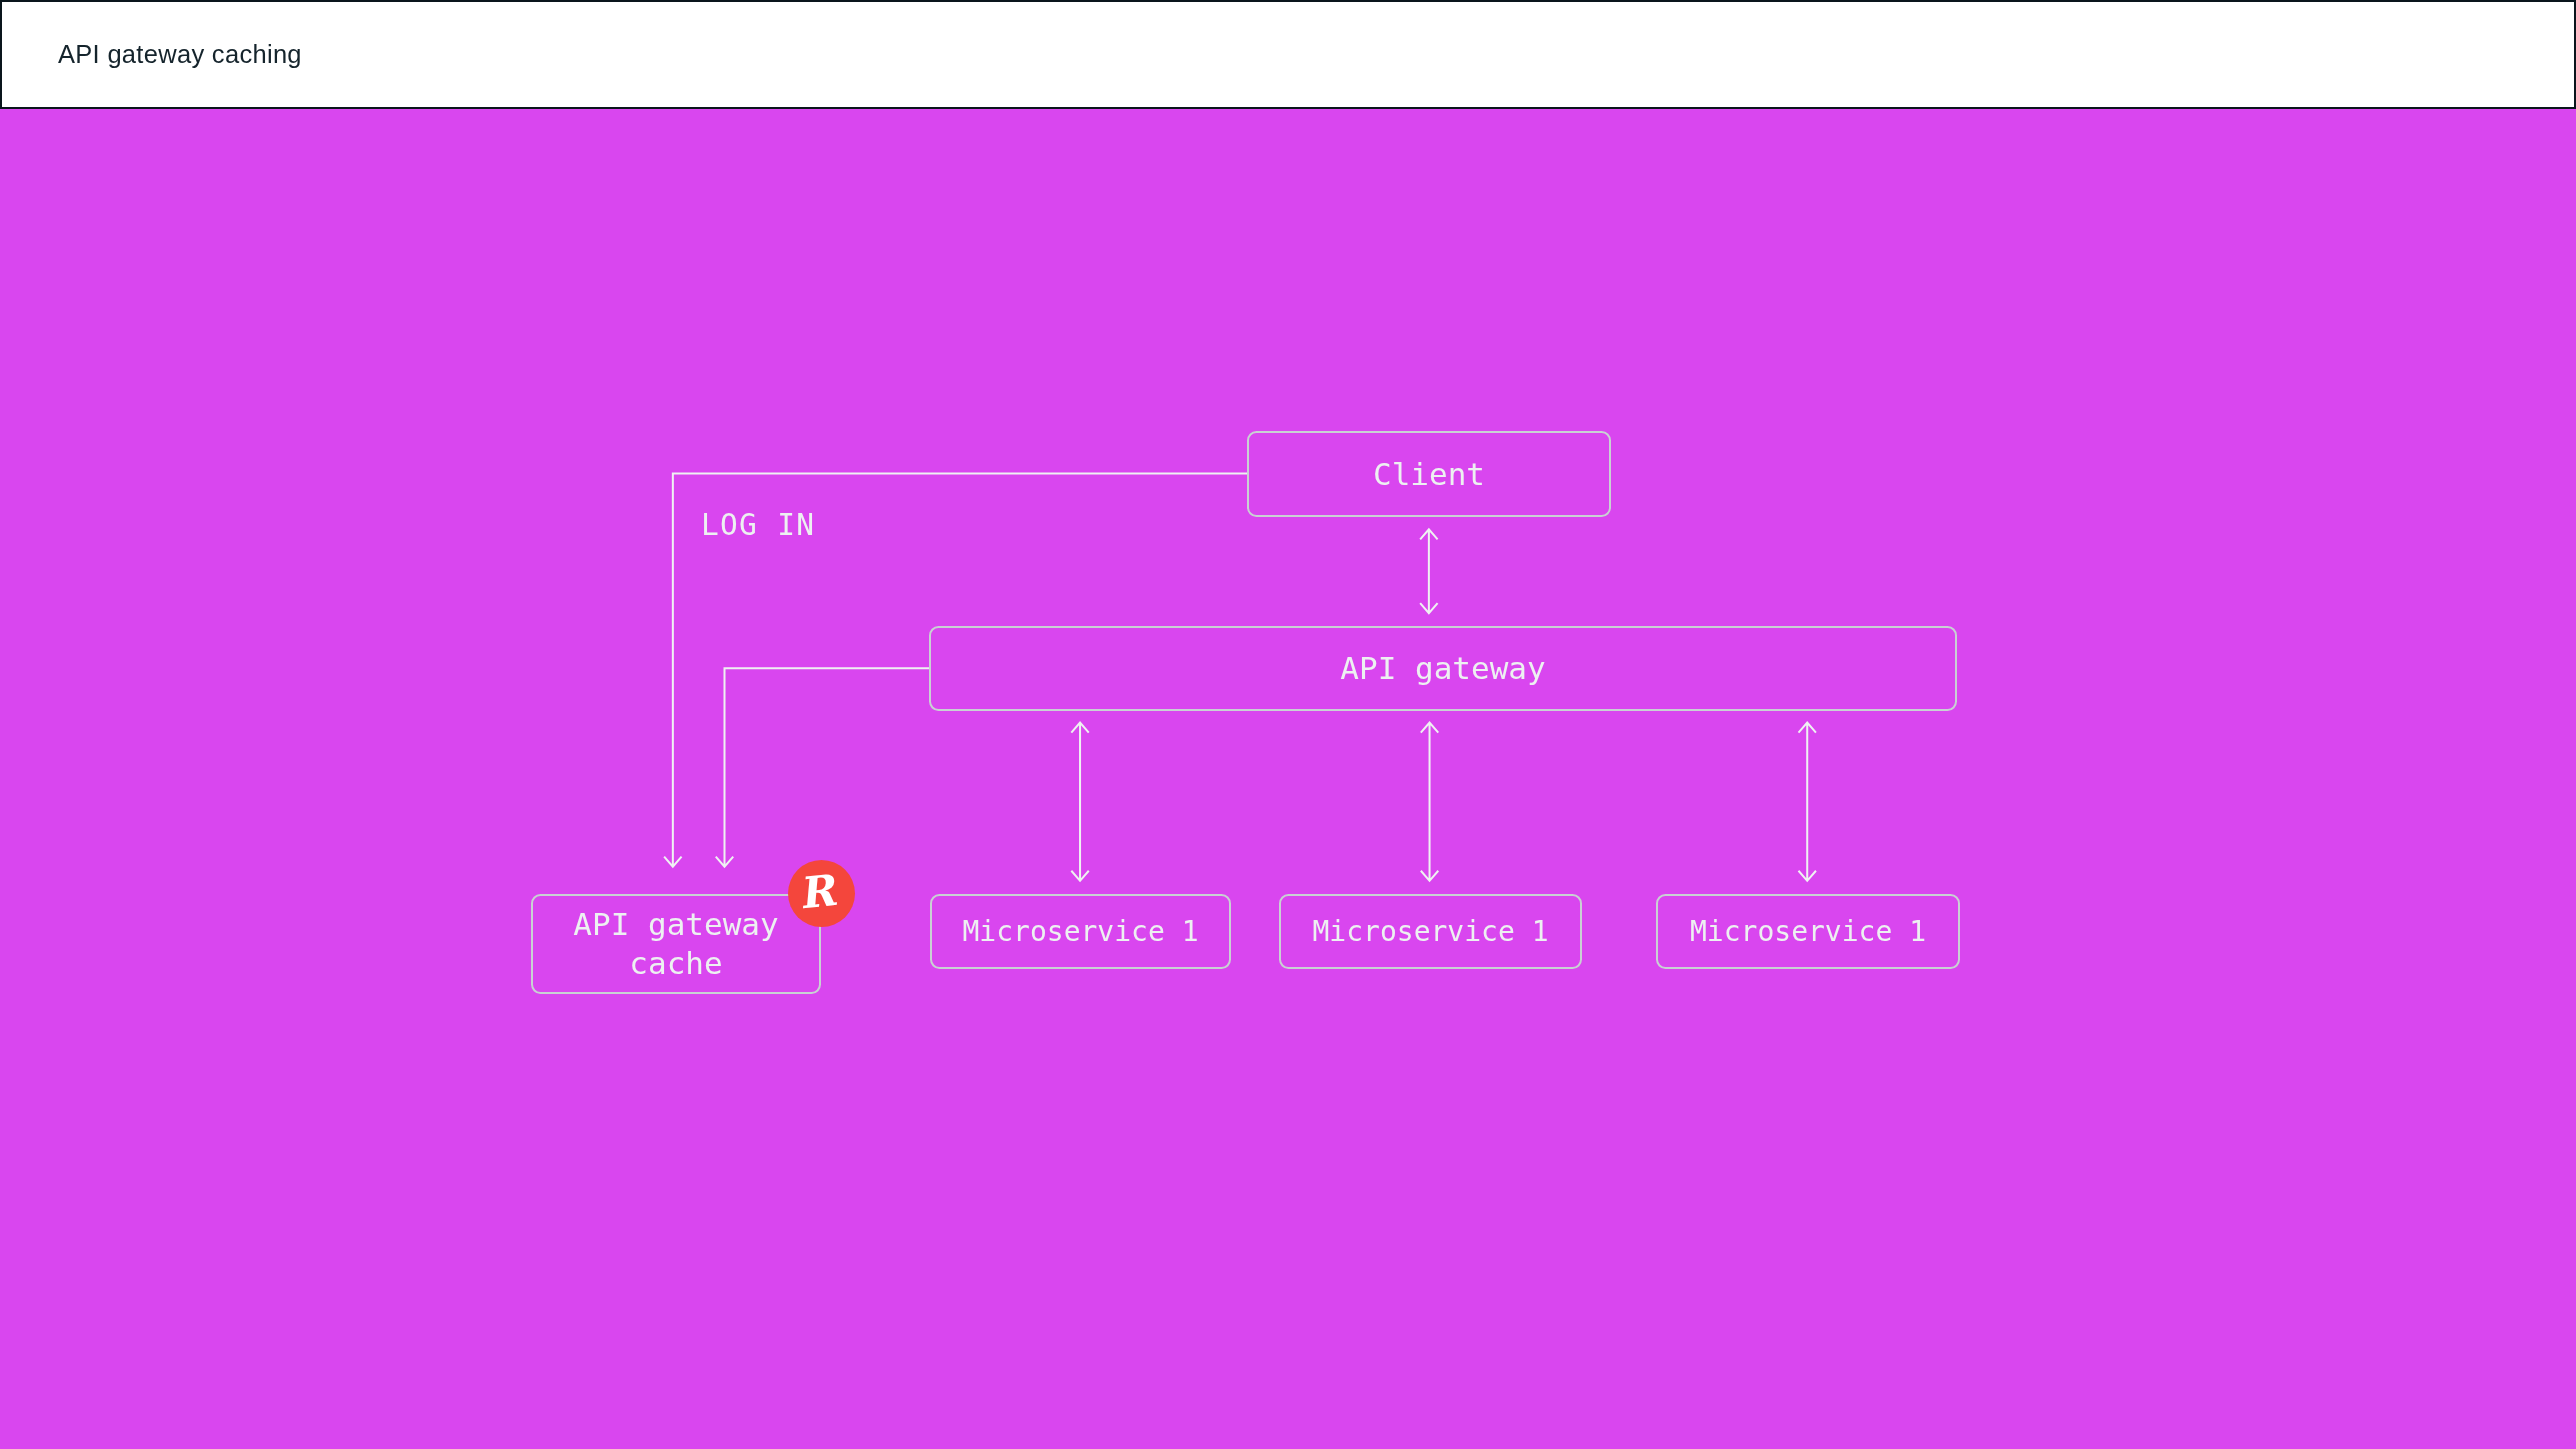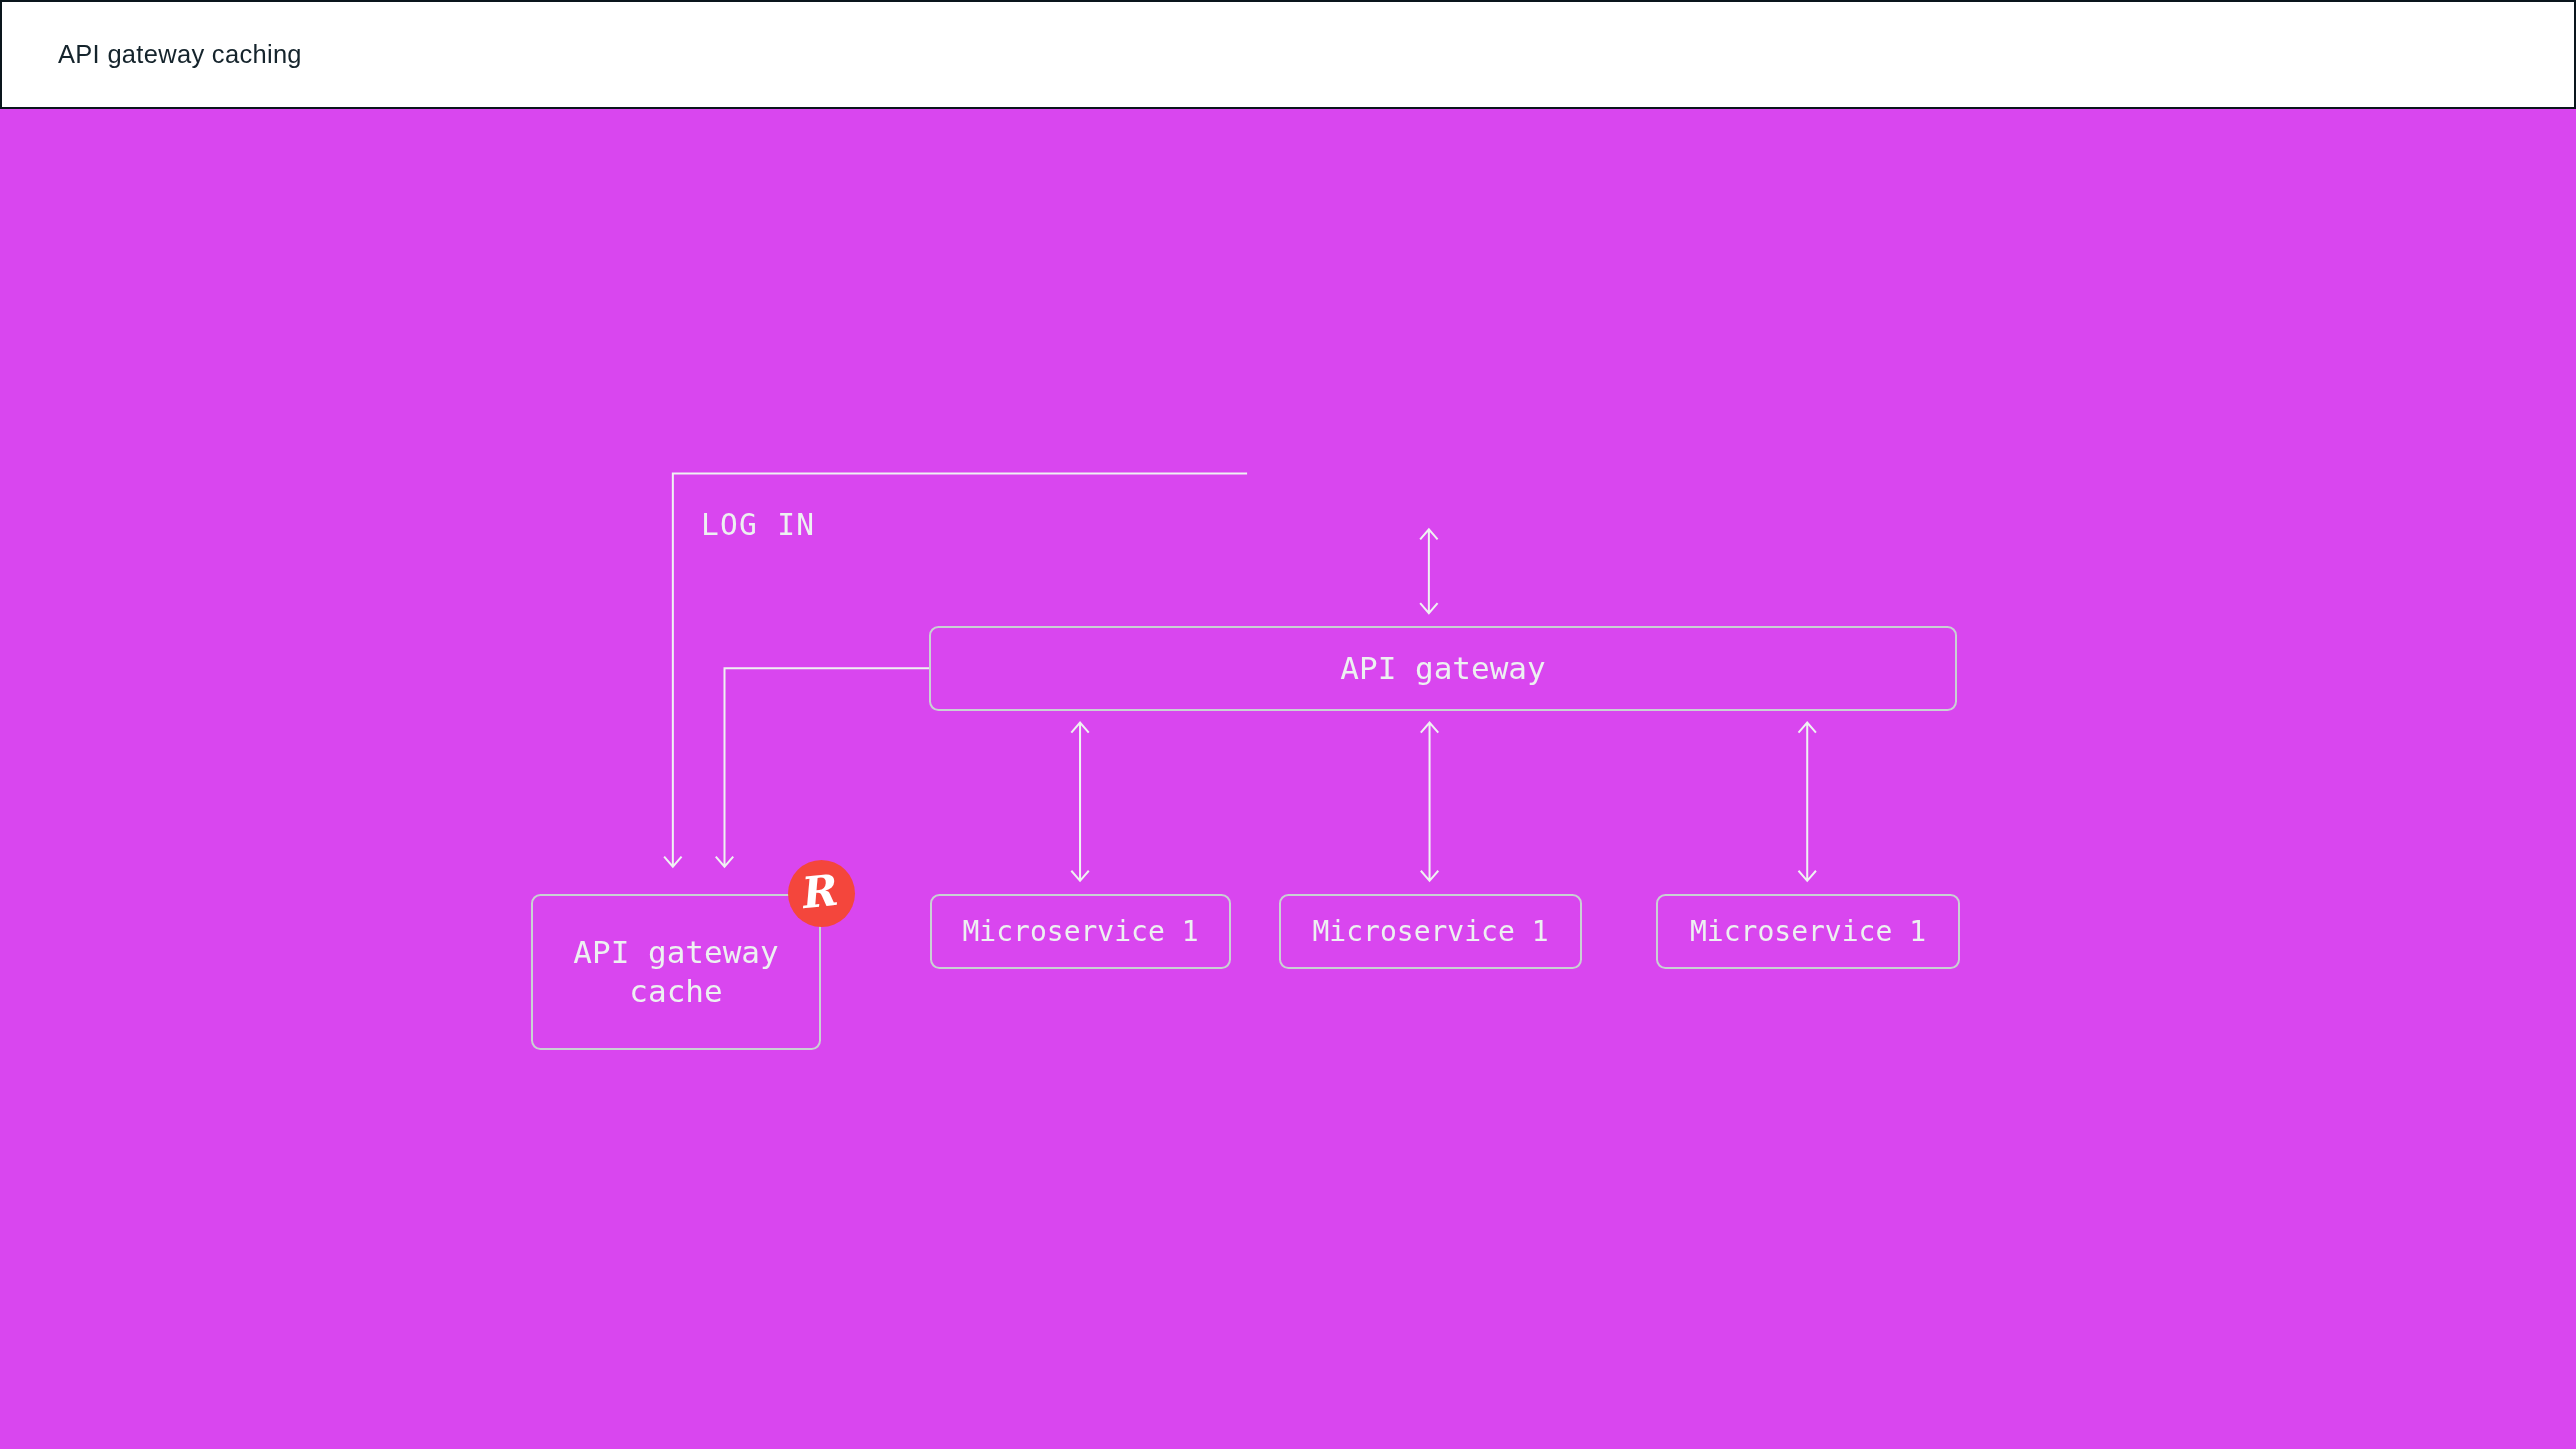--- a/index.html
+++ b/index.html
@@ -46,21 +46,21 @@
     align-items: center;
     justify-content: center;
     text-align: center;
     color: #EDF1F1;
     font-size: 31px;
     line-height: 39px;
     z-index: 2;
   }
   #node-client        { left: 1247px; top:  431px; width: 364px;  height: 86px; }
   #node-gateway       { left: 929px; top:  626px; width: 1028px; height: 85px; }
-  #node-cache         { left:  531px; top: 894px; width: 290px;  height: 156px; padding: 0 8px; }
+  #node-cache         { left:  531px; top: 894px; width: 290px;  height: 100px; padding: 0 8px; }
   #node-ms1           { left: 930px; top: 894px; width: 301px;  height: 75px; font-size: 28px; }
   #node-ms2           { left: 1279px; top: 894px; width: 303px;  height: 75px; font-size: 28px; }
   #node-ms3           { left: 1656px; top: 894px; width: 304px;  height: 75px; font-size: 28px; }
 
   
   .edge-label {
     position: absolute;
     left: 701px; top: 508px;
     color: #EDF1F1;
     font-size: 29.5px;
@@ -122,20 +122,23 @@
 
     <path d="M1610 1077 V1313 M1597 1092 L1610 1077 L1623 1092 M1597 1298 L1610 1313 L1623 1298"></path>
 
     <path d="M2131 1077 V1313 M2118 1092 L2131 1077 L2144 1092 M2118 1298 L2131 1313 L2144 1298"></path>
 
     <path d="M2694 1077 V1313 M2681 1092 L2694 1077 L2707 1092 M2681 1298 L2694 1313 L2707 1298"></path>
   </svg>
 
   <div class="edge-label">LOG IN</div>
 
+  <div class="node" id="node-client">
+    <span>Client</span>
+  </div>
 
   <div class="node" id="node-gateway">
     <span>API gateway</span>
   </div>
 
   <div class="node" id="node-cache">
     <span>API gateway cache</span>
   </div>
 
   <div class="node" id="node-ms1">

